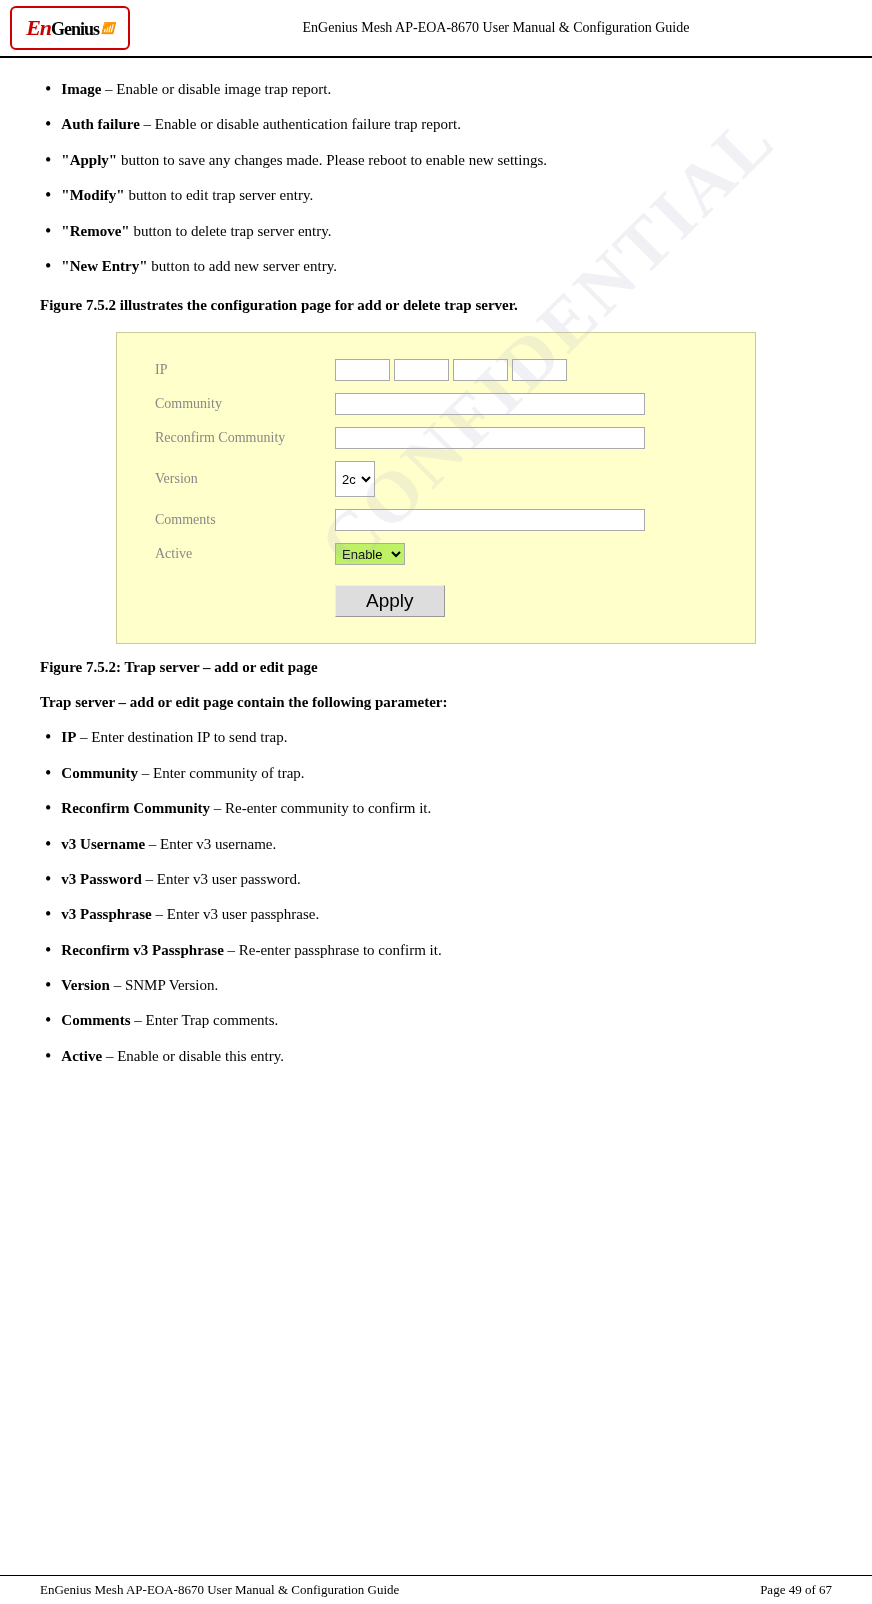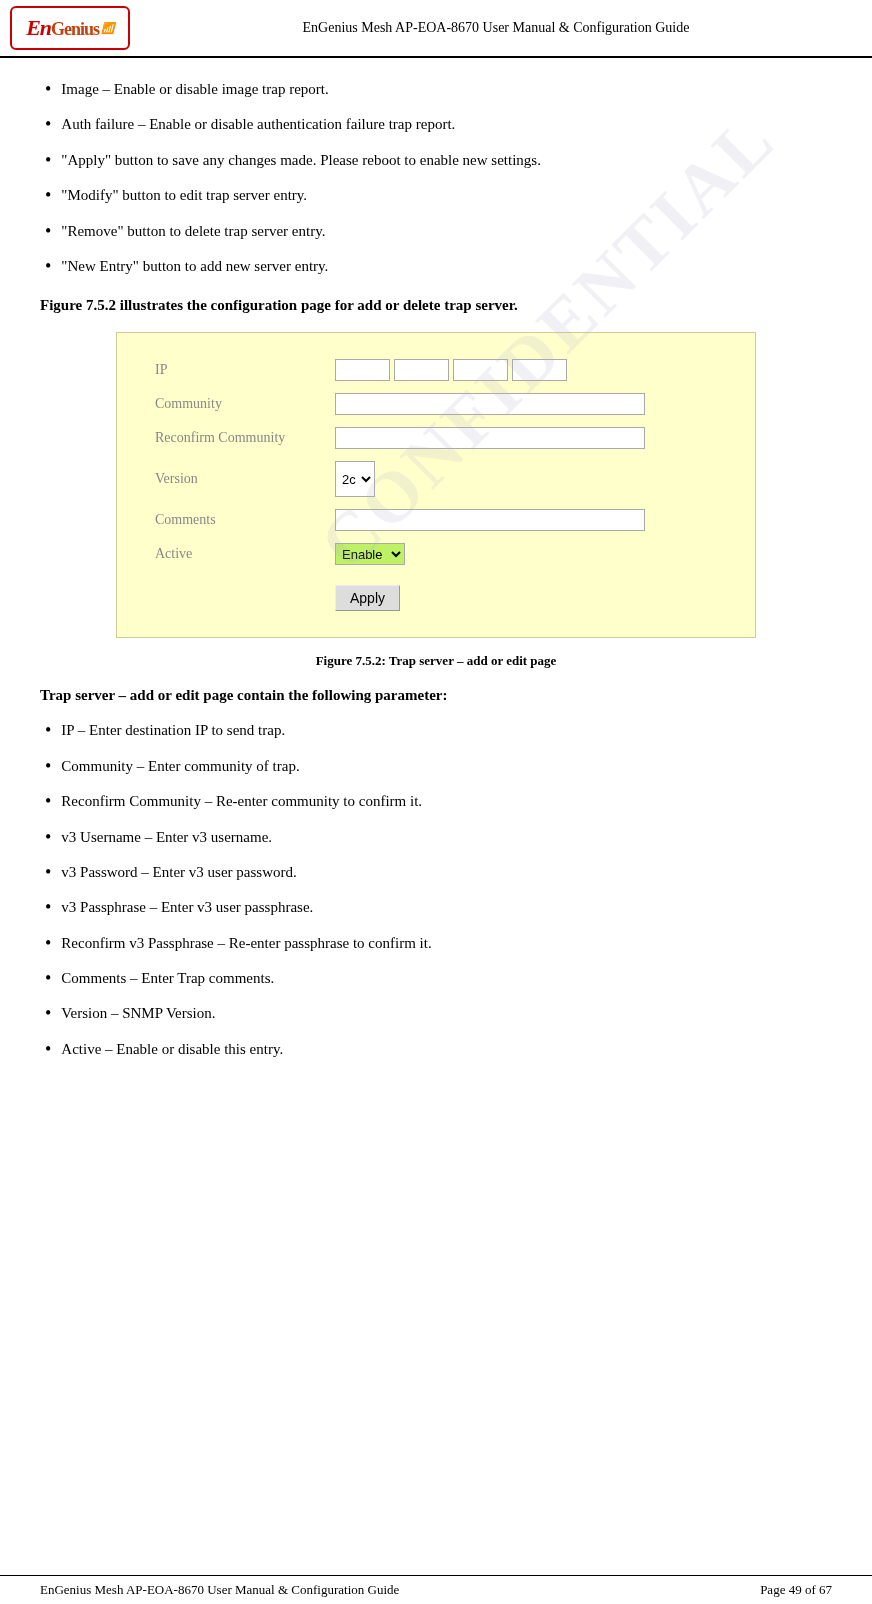--- a/index.html
+++ b/index.html
@@ -127,30 +127,29 @@
       height: 22px;
       font-size: 13px;
       padding: 1px 2px;
       background: #bef264;
     }
     .apply-btn {
       background: #ddd;
       border: 1px solid #999;
       border-top: 1px solid #eee;
       border-left: 1px solid #eee;
-      padding: 4px 14px;
-      font-size: 14px;
+      padding: 4px 30px;
+      font-size: 19px;
       cursor: pointer;
       margin-top: 8px;
     }
     .figure-caption {
-      text-align: center;
       font-weight: bold;
       margin-top: 12px;
-      font-size: 13px;
+      font-size: 15px;
     }
     .footer {
       border-top: 1px solid #000;
       display: flex;
       justify-content: space-between;
       padding: 6px 40px;
       font-size: 13px;
       position: fixed;
       bottom: 0;
       width: 872px;
@@ -160,30 +159,30 @@
       position: absolute;
       top: 300px;
       right: 20px;
       font-size: 72px;
       color: rgba(180,180,200,0.18);
       transform: rotate(-45deg);
       font-weight: bold;
       pointer-events: none;
       letter-spacing: 4px;
     }
-    b { font-weight: normal; }
+    b { font-weight: bold; }
     .section-gap { margin-bottom: 8px; }
   </style>
 </head>
 <body>
 
 <div class="header">
   <div class="logo-area">
     <div class="logo-box">
-      <span>En<span style="color:#c2410c;font-style:normal;font-size:18px">Genius</span></span>
+      <span>En<span style="color:#000000;font-style:normal;font-size:18px">Genius</span></span>
       <span style="font-size:11px;color:#cc0000;margin-left:2px;">📶</span>
     </div>
   </div>
   <div class="header-title">EnGenius Mesh AP-EOA-8670 User Manual &amp; Configuration Guide</div>
 </div>
 
 <div class="main-content">
 
   <ul class="bullet-list">
     <li>
@@ -289,24 +288,24 @@
     <li>
         <span><b>v3 Password</b> – Enter v3 user password.</span>
       </li>
     <li>
         <span><b>v3 Passphrase</b> – Enter v3 user passphrase.</span>
       </li>
     <li>
         <span><b>Reconfirm v3 Passphrase</b> – Re-enter passphrase to confirm it.</span>
       </li>
     <li>
+        <span><b>Version</b> – SNMP Version.</span>
+      </li>
+    <li>
         <span><b>Comments</b> – Enter Trap comments.</span>
-      </li>
-    <li>
-        <span><b>Version</b> – SNMP Version.</span>
       </li>
     <li>
         <span><b>Active</b> – Enable or disable this entry.</span>
       </li>
   </ul>
 
 </div>
 
 <div class="watermark">CONFIDENTIAL</div>
 

